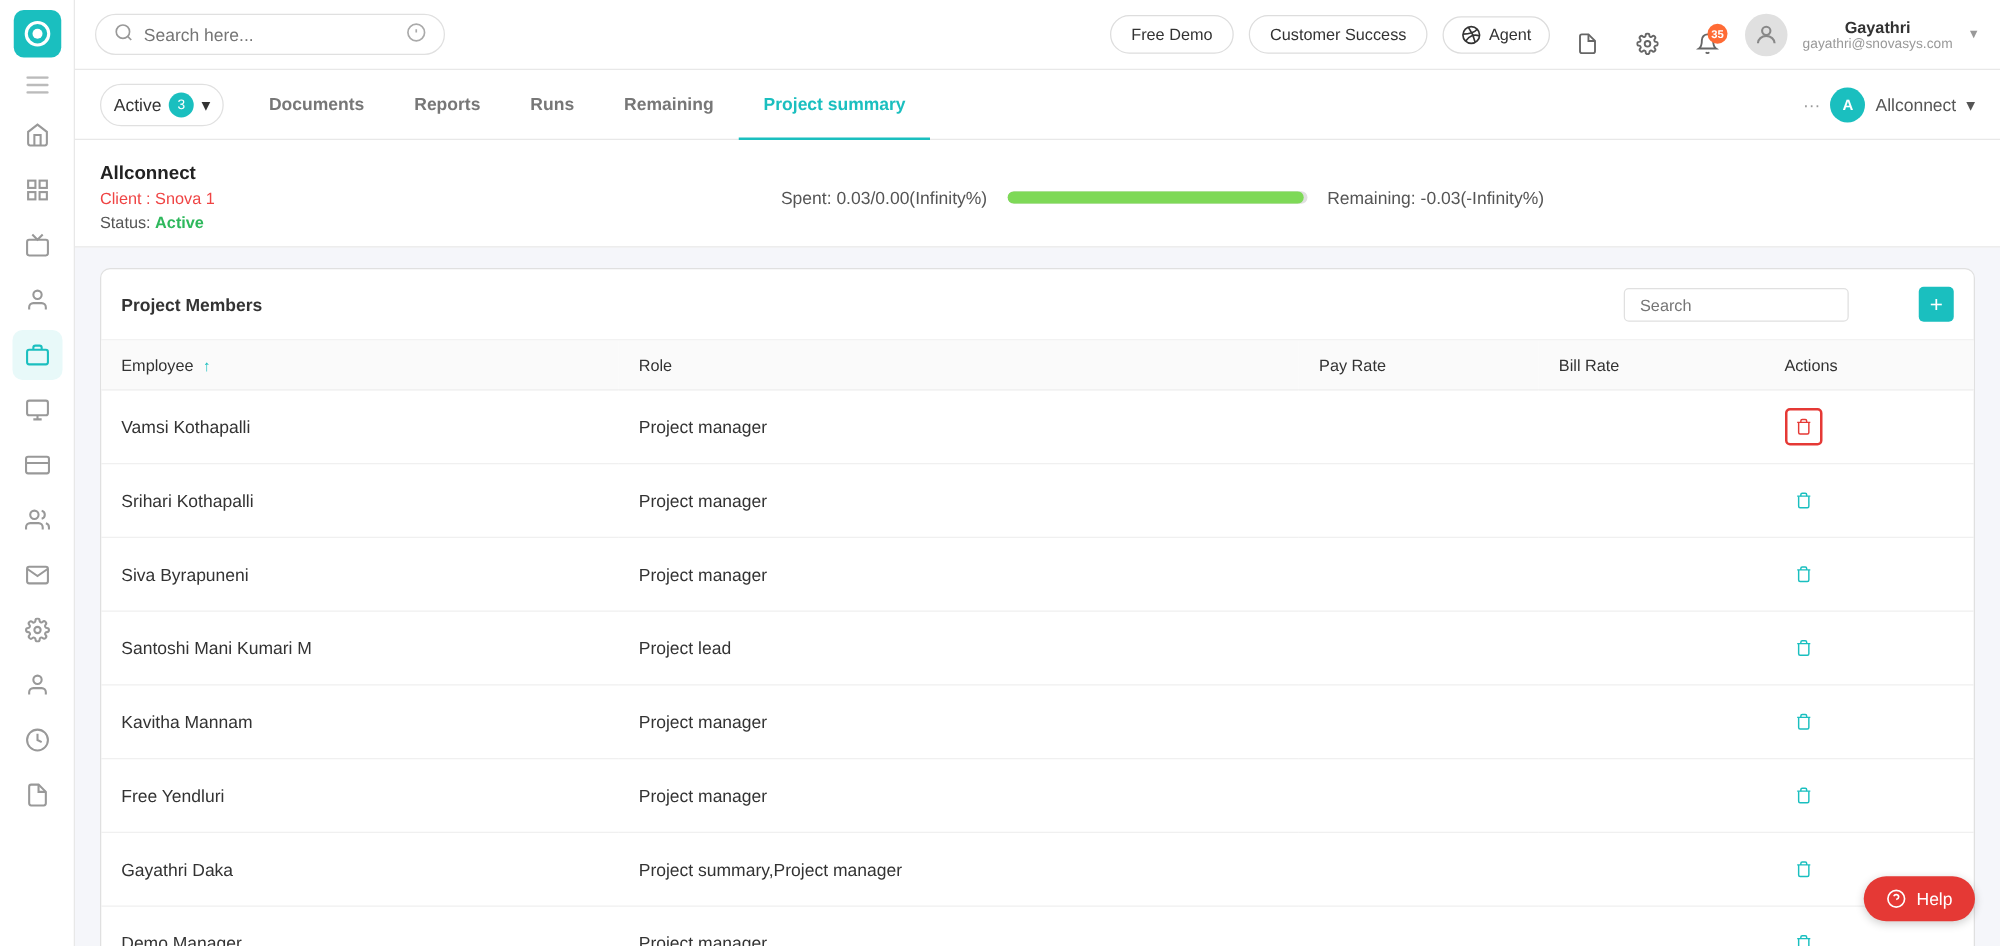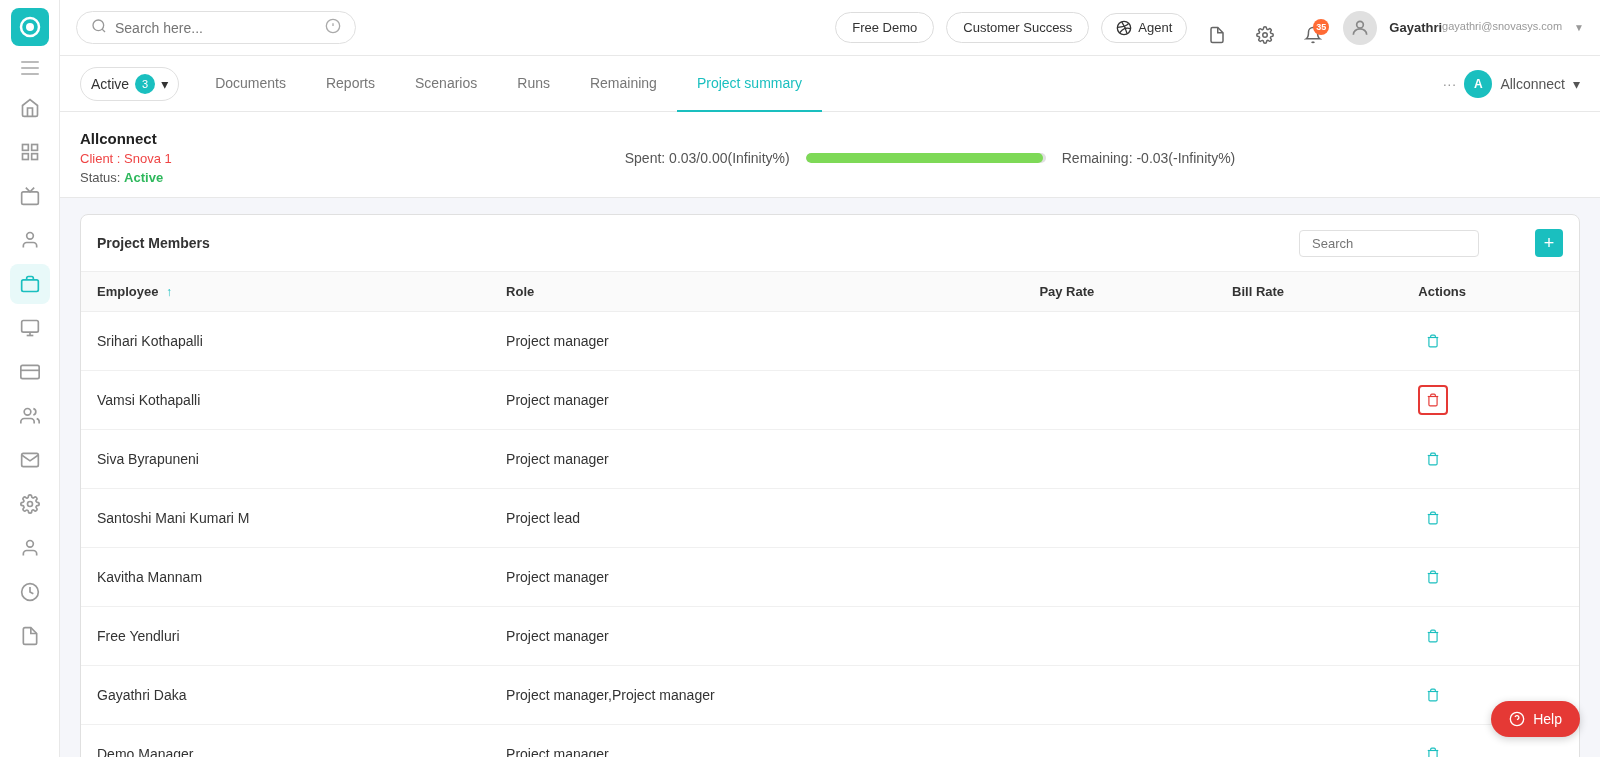--- a/index.html
+++ b/index.html
@@ -22,31 +22,31 @@
     .search-box input { border: none; outline: none; font-size: 14px; color: #333; width: 100%; background: transparent; }
     .search-icon { color: #999; }
     .info-icon { color: #aaa; cursor: pointer; }
     .topbar-spacer { flex: 1; }
     .topbar-btn { padding: 7px 16px; border: 1px solid #ccc; border-radius: 20px; background: #fff; cursor: pointer; font-size: 13px; color: #333; }
     .topbar-btn.free-demo { border-color: #ddd; }
     .topbar-btn.customer-success { border-color: #ddd; }
     .topbar-icon-btn { width: 36px; height: 36px; display: flex; align-items: center; justify-content: center; border-radius: 50%; background: #fff; cursor: pointer; color: #555; border: none; position: relative; margin-top: 15px; }
     .notification-badge { position: absolute; top: 2px; right: 2px; background: #ff6b35; color: #fff; font-size: 9px; border-radius: 50%; width: 16px; height: 16px; display: flex; align-items: center; justify-content: center; font-weight: bold; }
     .user-avatar { width: 34px; height: 34px; border-radius: 50%; background: #e0e0e0; display: flex; align-items: center; justify-content: center; font-size: 14px; overflow: hidden; cursor: pointer; }
-    .user-info { display: flex; flex-direction: row; cursor: pointer; }
+    .user-info { display: flex; flex-direction: column; cursor: pointer; align-items: center; }
     .user-name { font-size: 13px; font-weight: 600; color: #333; }
     .user-email { font-size: 11px; color: #999; }
     .dropdown-arrow { color: #999; font-size: 10px; cursor: pointer; }
     .agent-btn { display: flex; align-items: center; gap: 6px; padding: 6px 14px; border: 1px solid #ddd; border-radius: 20px; background: #fff; cursor: pointer; font-size: 13px; color: #333; }
 
     
     .subheader { height: 56px; background: #fff; border-bottom: 1px solid #e8e8e8; display: flex; align-items: center; padding: 0 20px; gap: 0; flex-shrink: 0; }
     .active-badge { display: flex; align-items: center; gap: 6px; padding: 6px 10px; border: 1px solid #e0e0e0; border-radius: 20px; cursor: pointer; font-size: 14px; font-weight: 500; color: #333; margin-right: 16px; }
     .badge-count { background: #1abfbf; color: #fff; border-radius: 50%; width: 20px; height: 20px; font-size: 11px; display: flex; align-items: center; justify-content: center; }
-    .tab { padding: 16px 20px; font-size: 14px; color: #777; cursor: pointer; border-bottom: 2px solid transparent; white-space: nowrap; height: 56px; display: flex; align-items: center; }
+    .tab { padding: 16px 20px; font-size: 14px; color: #777; cursor: pointer; border-bottom: 2px solid transparent; white-space: nowrap; height: 56px; display: flex; align-items: center; font-weight: bold; }
     .tab.active { color: #1abfbf; border-bottom: 2px solid #1abfbf; }
     .subheader-spacer { flex: 1; }
     .project-label { display: flex; align-items: center; gap: 8px; font-size: 14px; color: #555; }
     .more-icon { color: #999; cursor: pointer; margin-right: 8px; }
     .project-avatar { width: 28px; height: 28px; border-radius: 50%; background: #1abfbf; display: flex; align-items: center; justify-content: center; color: #fff; font-size: 12px; font-weight: bold; }
 
     
     .project-info { padding: 18px 20px 12px 20px; background: #fff; border-bottom: 1px solid #e8e8e8; display: flex; align-items: center; gap: 0; flex-shrink: 0; }
     .project-details { display: flex; flex-direction: column; gap: 4px; min-width: 200px; }
     .project-name { font-size: 15px; font-weight: 700; color: #222; }
@@ -62,21 +62,21 @@
     
     .content { flex: 1; overflow: auto; padding: 16px 20px; }
     .members-card { background: #fff; border: 1px solid #e0e0e0; border-radius: 8px; }
     .members-header { display: flex; align-items: center; padding: 14px 16px; border-bottom: 1px solid #eee; gap: 48px; }
     .members-title { font-size: 14px; font-weight: 700; color: #333; flex: 1; }
     .members-search { border: 1px solid #e0e0e0; border-radius: 4px; padding: 5px 12px; font-size: 13px; color: #999; outline: none; width: 180px; }
     .members-add-btn { width: 28px; height: 28px; background: #1abfbf; border-radius: 4px; display: flex; align-items: center; justify-content: center; color: #fff; cursor: pointer; margin-left: 8px; font-size: 18px; border: none; }
 
     
     .table { width: 100%; border-collapse: collapse; }
-    .table th { padding: 12px 16px; text-align: left; font-size: 13px; font-weight: 700; color: #333; border-bottom: 1px solid #eee; background: #fafafa; }
+    .table th { padding: 12px 16px; text-align: left; font-size: 13px; font-weight: 400; color: #333; border-bottom: 1px solid #eee; background: #fafafa; }
     .table td { padding: 14px 16px; font-size: 14px; color: #333; border-bottom: 1px solid #f0f0f0; }
     .table tr:last-child td { border-bottom: none; }
     .sort-icon { margin-left: 4px; color: #1abfbf; font-size: 12px; }
     .delete-btn { width: 30px; height: 30px; border: 2px solid #e53935; border-radius: 4px; display: flex; align-items: center; justify-content: center; cursor: pointer; color: #1abfbf; background: #fff; }
     .delete-btn-normal { width: 30px; height: 30px; display: flex; align-items: center; justify-content: center; cursor: pointer; color: #1abfbf; background: transparent; border: none; }
 
     
     .help-btn { position: fixed; bottom: 20px; right: 20px; background: #e53935; color: #fff; border-radius: 24px; padding: 10px 18px; display: flex; align-items: flex-start; gap: 8px; font-size: 14px; font-weight: 500; cursor: pointer; box-shadow: 0 2px 8px rgba(0,0,0,0.2); border: none; }
   </style>
 </head>
@@ -261,23 +261,20 @@
       <span class="badge-count">3</span>
       <span>▾</span>
     </div>
     <div class="tab">
       <span>Documents</span>
     </div>
     <div class="tab">
       <span>Reports</span>
     </div>
     <div class="tab">
-      <span>Scenarios</span>
-    </div>
-    <div class="tab">
       <span>Runs</span>
     </div>
     <div class="tab">
       <span>Remaining</span>
     </div>
     <div class="tab active">
       <span>Project summary</span>
     </div>
     <div class="subheader-spacer"></div>
     <span class="more-icon">···</span>
@@ -332,48 +329,48 @@
               <span class="sort-icon">↑</span>
             </th>
             <th>Role</th>
             <th>Pay Rate</th>
             <th>Bill Rate</th>
             <th>Actions</th>
           </tr>
         </thead>
         <tbody id="members-tbody">
         <tr>
-      <td>Srihari Kothapalli</td>
-      <td>Project manager</td>
-      <td></td>
-      <td></td>
-      <td>
-        <div class="delete-btn-normal">
-              <svg width="14" height="14" viewBox="0 0 24 24" fill="none" stroke="#1abfbf" stroke-width="2">
-                    <polyline points="3,6 5,6 21,6"></polyline>
-                    <path d="M19,6v14a2,2,0,0,1-2,2H7a2,2,0,0,1-2-2V6m3,0V4a2,2,0,0,1,2-2h4a2,2,0,0,1,2,2v2"></path>
-                  </svg>
-            </div>
-      </td>
-    </tr>
-            <tr>
       <td>Vamsi Kothapalli</td>
       <td>Project manager</td>
       <td></td>
       <td></td>
       <td>
         <div class="delete-btn">
               <svg width="14" height="14" viewBox="0 0 24 24" fill="none" stroke="#e53935" stroke-width="2">
                     <polyline points="3,6 5,6 21,6"></polyline>
                     <path d="M19,6v14a2,2,0,0,1-2,2H7a2,2,0,0,1-2-2V6m3,0V4a2,2,0,0,1,2-2h4a2,2,0,0,1,2,2v2"></path>
                   </svg>
             </div>
       </td>
     </tr>
             <tr>
+      <td>Srihari Kothapalli</td>
+      <td>Project manager</td>
+      <td></td>
+      <td></td>
+      <td>
+        <div class="delete-btn-normal">
+              <svg width="14" height="14" viewBox="0 0 24 24" fill="none" stroke="#1abfbf" stroke-width="2">
+                    <polyline points="3,6 5,6 21,6"></polyline>
+                    <path d="M19,6v14a2,2,0,0,1-2,2H7a2,2,0,0,1-2-2V6m3,0V4a2,2,0,0,1,2-2h4a2,2,0,0,1,2,2v2"></path>
+                  </svg>
+            </div>
+      </td>
+    </tr>
+            <tr>
       <td>Siva Byrapuneni</td>
       <td>Project manager</td>
       <td></td>
       <td></td>
       <td>
         <div class="delete-btn-normal">
               <svg width="14" height="14" viewBox="0 0 24 24" fill="none" stroke="#1abfbf" stroke-width="2">
                     <polyline points="3,6 5,6 21,6"></polyline>
                     <path d="M19,6v14a2,2,0,0,1-2,2H7a2,2,0,0,1-2-2V6m3,0V4a2,2,0,0,1,2-2h4a2,2,0,0,1,2,2v2"></path>
                   </svg>
@@ -417,21 +414,21 @@
         <div class="delete-btn-normal">
               <svg width="14" height="14" viewBox="0 0 24 24" fill="none" stroke="#1abfbf" stroke-width="2">
                     <polyline points="3,6 5,6 21,6"></polyline>
                     <path d="M19,6v14a2,2,0,0,1-2,2H7a2,2,0,0,1-2-2V6m3,0V4a2,2,0,0,1,2-2h4a2,2,0,0,1,2,2v2"></path>
                   </svg>
             </div>
       </td>
     </tr>
             <tr>
       <td>Gayathri Daka</td>
-      <td>Project manager,Project manager</td>
+      <td>Project summary,Project manager</td>
       <td></td>
       <td></td>
       <td>
         <div class="delete-btn-normal">
               <svg width="14" height="14" viewBox="0 0 24 24" fill="none" stroke="#1abfbf" stroke-width="2">
                     <polyline points="3,6 5,6 21,6"></polyline>
                     <path d="M19,6v14a2,2,0,0,1-2,2H7a2,2,0,0,1-2-2V6m3,0V4a2,2,0,0,1,2-2h4a2,2,0,0,1,2,2v2"></path>
                   </svg>
             </div>
       </td>

